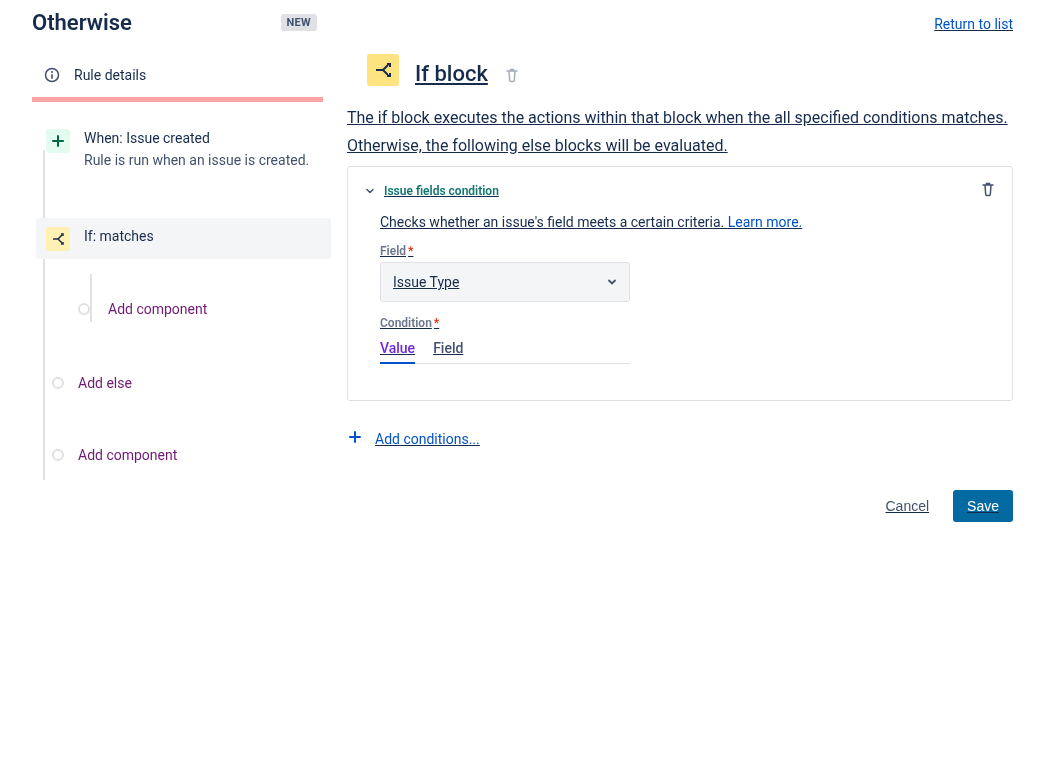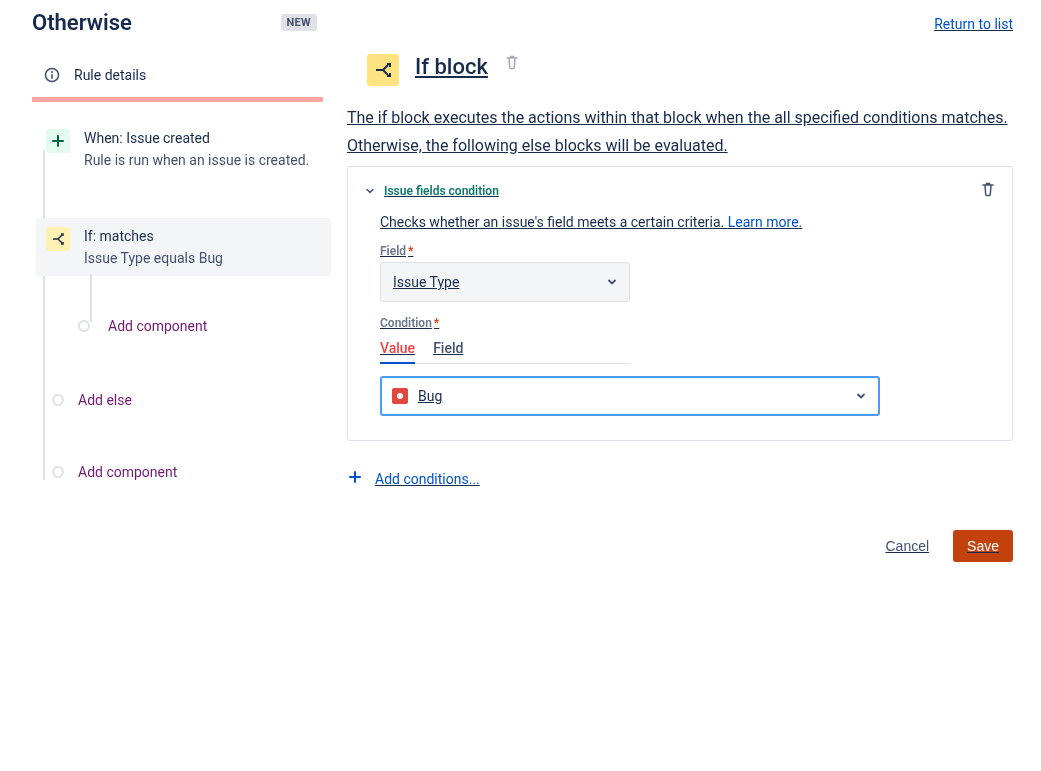--- a/index.html
+++ b/index.html
@@ -169,21 +169,21 @@
       padding-bottom: 22px;
     }
     .link {
       color: #0052CC;
       text-decoration: none;
       font-size: 14px;
       cursor: pointer;
     }
     .block-header {
       display: flex;
-      align-items: flex-start;
+      align-items: flex-end;
       gap: 16px;
       margin-bottom: 18px;
       padding-left: 20px;
     }
     .block-icon-box {
       width: 32px;
       height: 32px;
       background: #FFE380;
       border-radius: 3px;
       display: flex;
@@ -271,21 +271,21 @@
     .tab {
       padding: 6px 0;
       font-size: 14px;
       font-weight: 500;
       color: #42526E;
       cursor: pointer;
       border-bottom: 2px solid transparent;
       margin-bottom: -1px;
     }
     .tab.active {
-      color: #ef4444;
+      color: #6d28d9;
       border-bottom-color: #0052CC;
     }
     .value-select {
       border: 2px solid #4C9AFF;
       border-radius: 3px;
       width: 500px;
       height: 40px;
       display: flex;
       align-items: center;
       justify-content: space-between;
@@ -332,21 +332,21 @@
     }
     .btn-subtle {
       background: transparent;
       border: none;
       color: #42526E;
       font-size: 14px;
       padding: 8px 10px;
       cursor: pointer;
     }
     .btn-primary {
-      background: #c2410c;
+      background: #0369a1;
       color: #fff;
       border: none;
       border-radius: 3px;
       font-size: 14px;
       font-weight: 500;
       padding: 8px 14px;
       cursor: pointer;
     }
     .chev-icon svg { display: block; }
   </style>
@@ -394,21 +394,20 @@
         <div class="node-row selected">
           <div class="node-icon-box node-icon-yellow">
             <svg width="14" height="14" viewBox="0 0 14 14" fill="none">
               <path d="M2 7h5" stroke="#172B4D" stroke-width="1.5"></path>
               <path d="M7 7l4-4M7 7l4 4" stroke="#172B4D" stroke-width="1.5"></path>
               <path d="M10 2h2v2M10 12h2v-2" stroke="#172B4D" stroke-width="1.5" fill="none"></path>
             </svg>
           </div>
           <div class="node-content">
             <div class="node-title">If: matches</div>
-            <div class="node-sub">Issue Type equals Bug</div>
           </div>
         </div>
 
         <div class="sub-connector-v" style="top:56px; height:48px;"></div>
 
         <div class="sub-node" style="margin-top:36px;">
           <span class="circle-dot"></span>
           <span class="sub-node-label">Add component</span>
         </div>
       </div>
@@ -484,33 +483,20 @@
 
         <div class="form-label">
           <span>Condition</span><span class="required-star">*</span>
         </div>
 
         <div class="tabs">
           <div class="tab active">Value</div>
           <div class="tab">Field</div>
         </div>
 
-        <div class="value-select">
-          <div class="value-left">
-            <span class="bug-icon-box">
-                <span class="bug-dot"></span>
-              </span>
-            <span>Bug</span>
-          </div>
-          <span class="chev-icon">
-            <svg width="14" height="14" viewBox="0 0 14 14">
-                <path d="M4 5.5l3 3 3-3" stroke="#42526E" stroke-width="1.8" fill="none" stroke-linecap="round"></path>
-              </svg>
-          </span>
-        </div>
       </div>
     </div>
 
     <div class="add-conditions">
       <span>
         <svg width="16" height="16" viewBox="0 0 16 16">
             <path d="M8 3v10M3 8h10" stroke="#0052CC" stroke-width="2" stroke-linecap="round"></path>
           </svg>
       </span>
       <span>Add conditions...</span>

